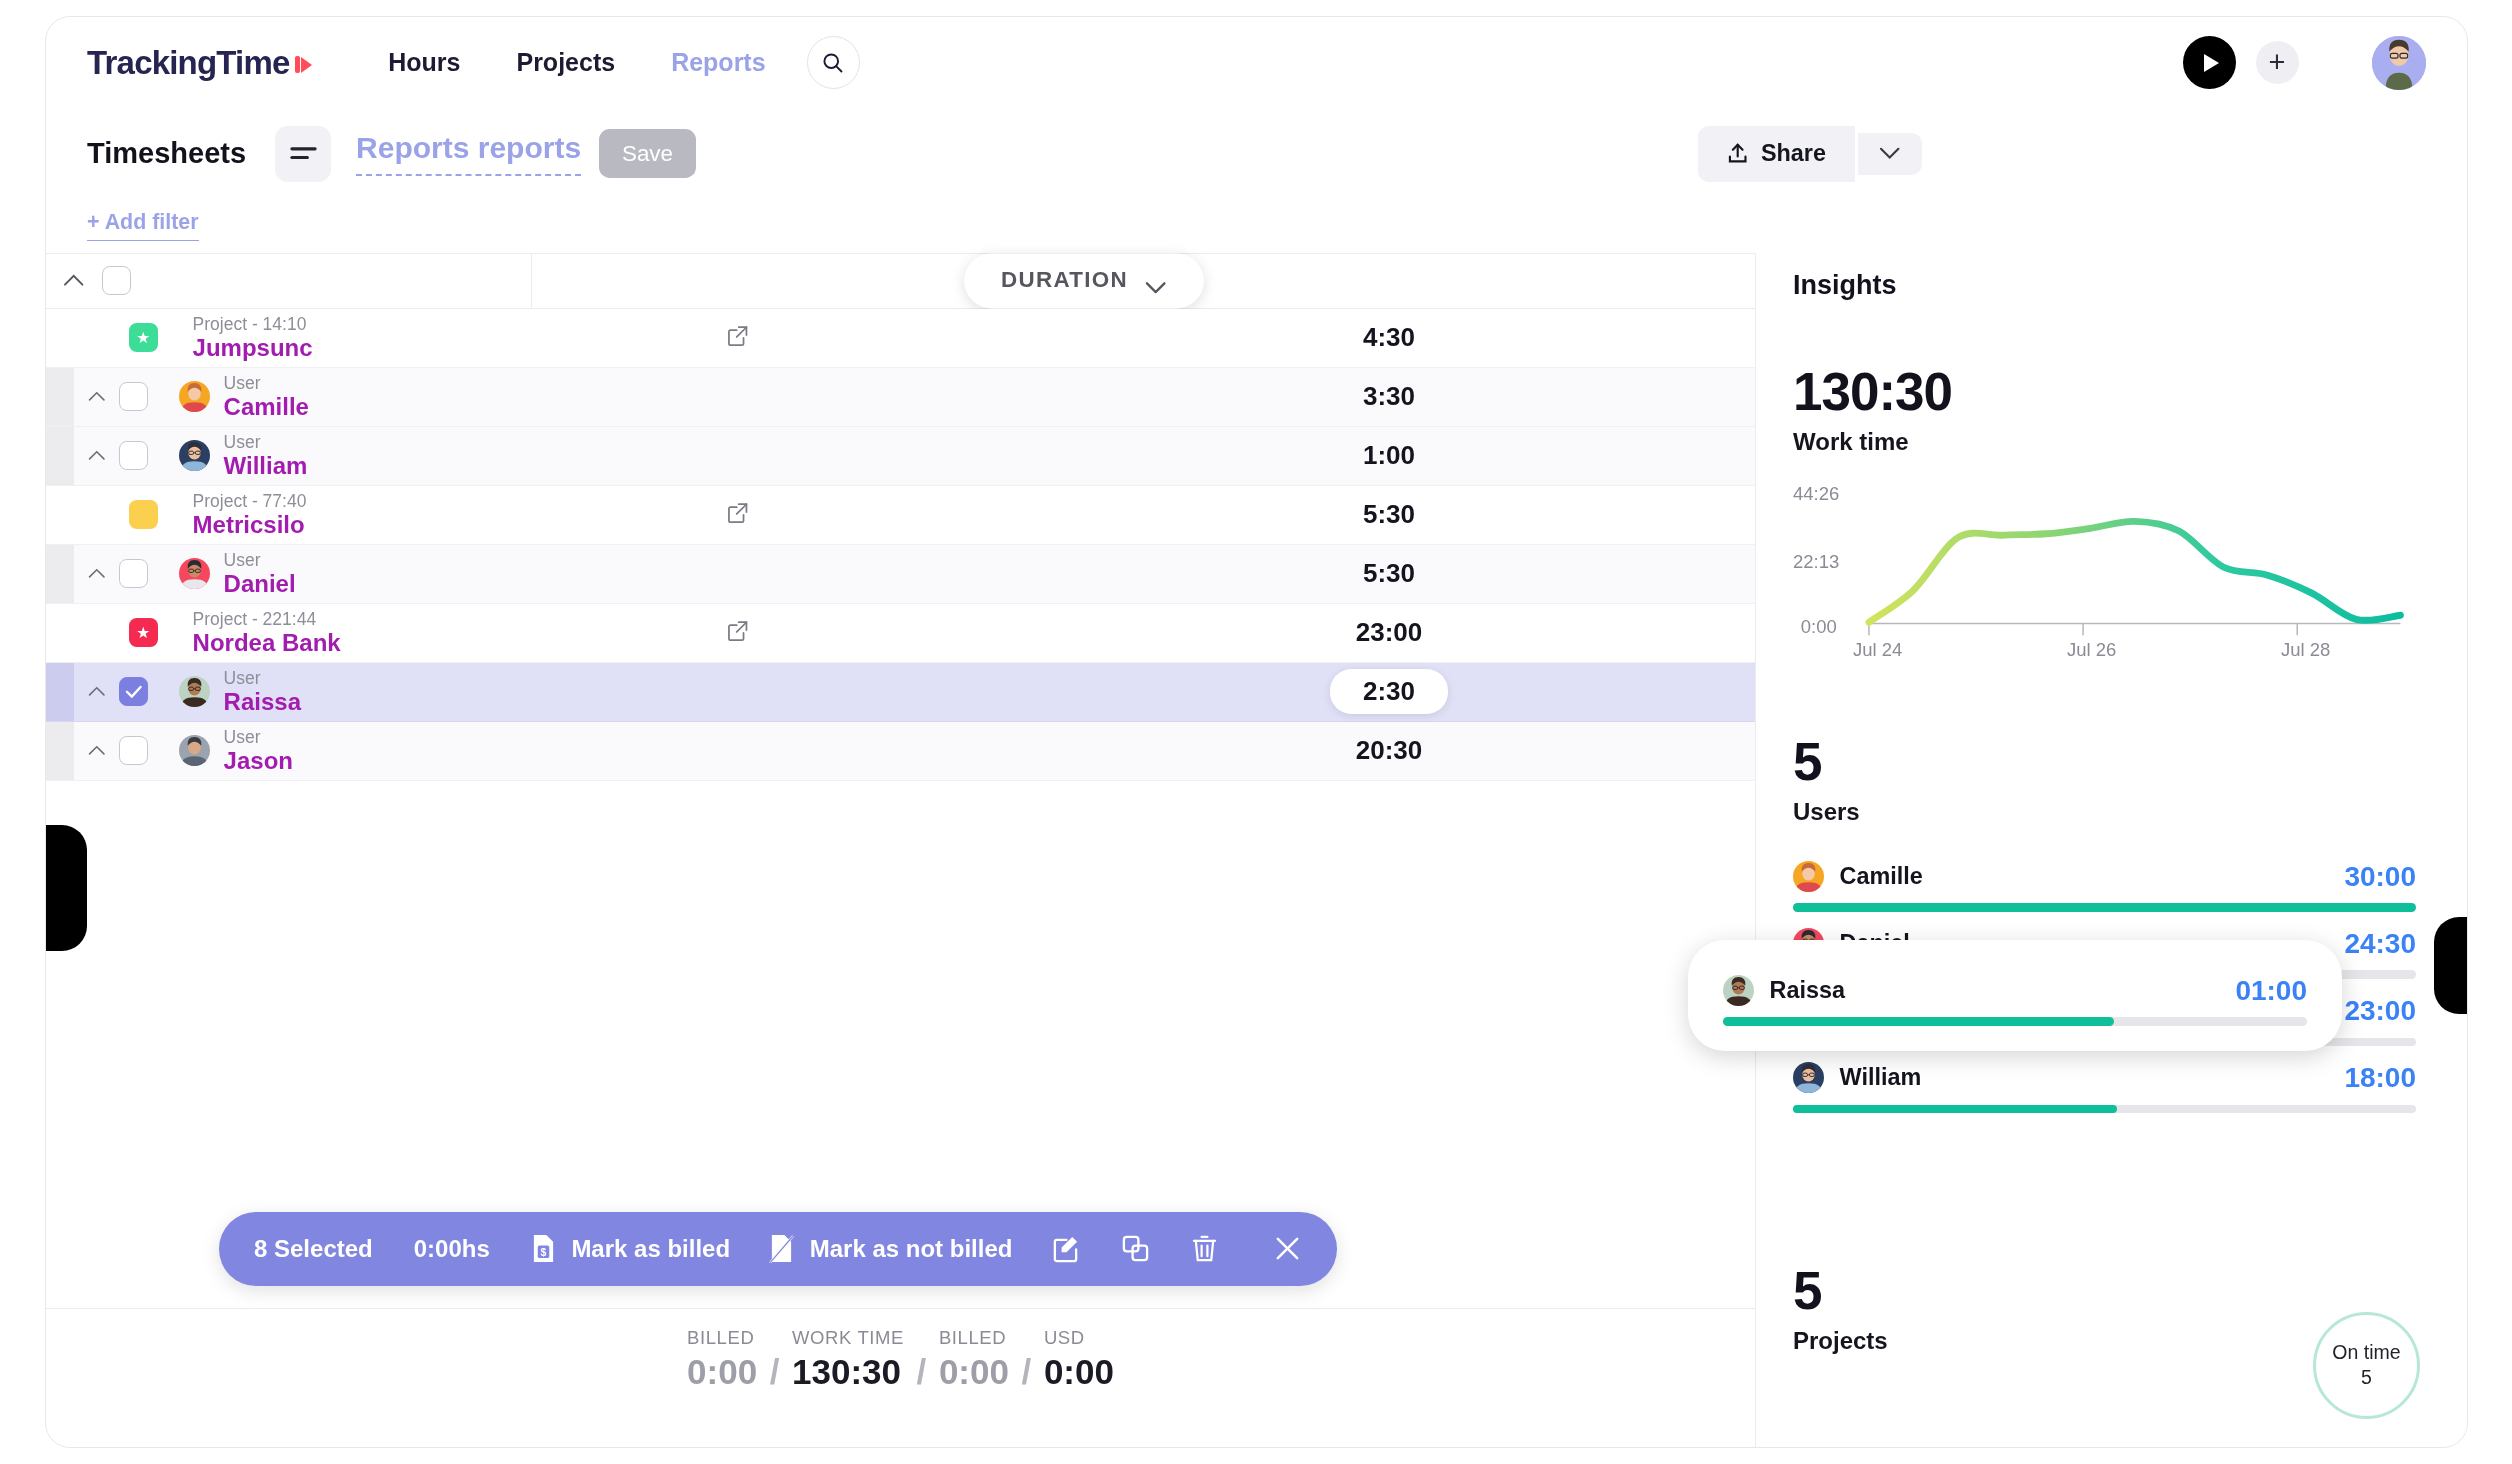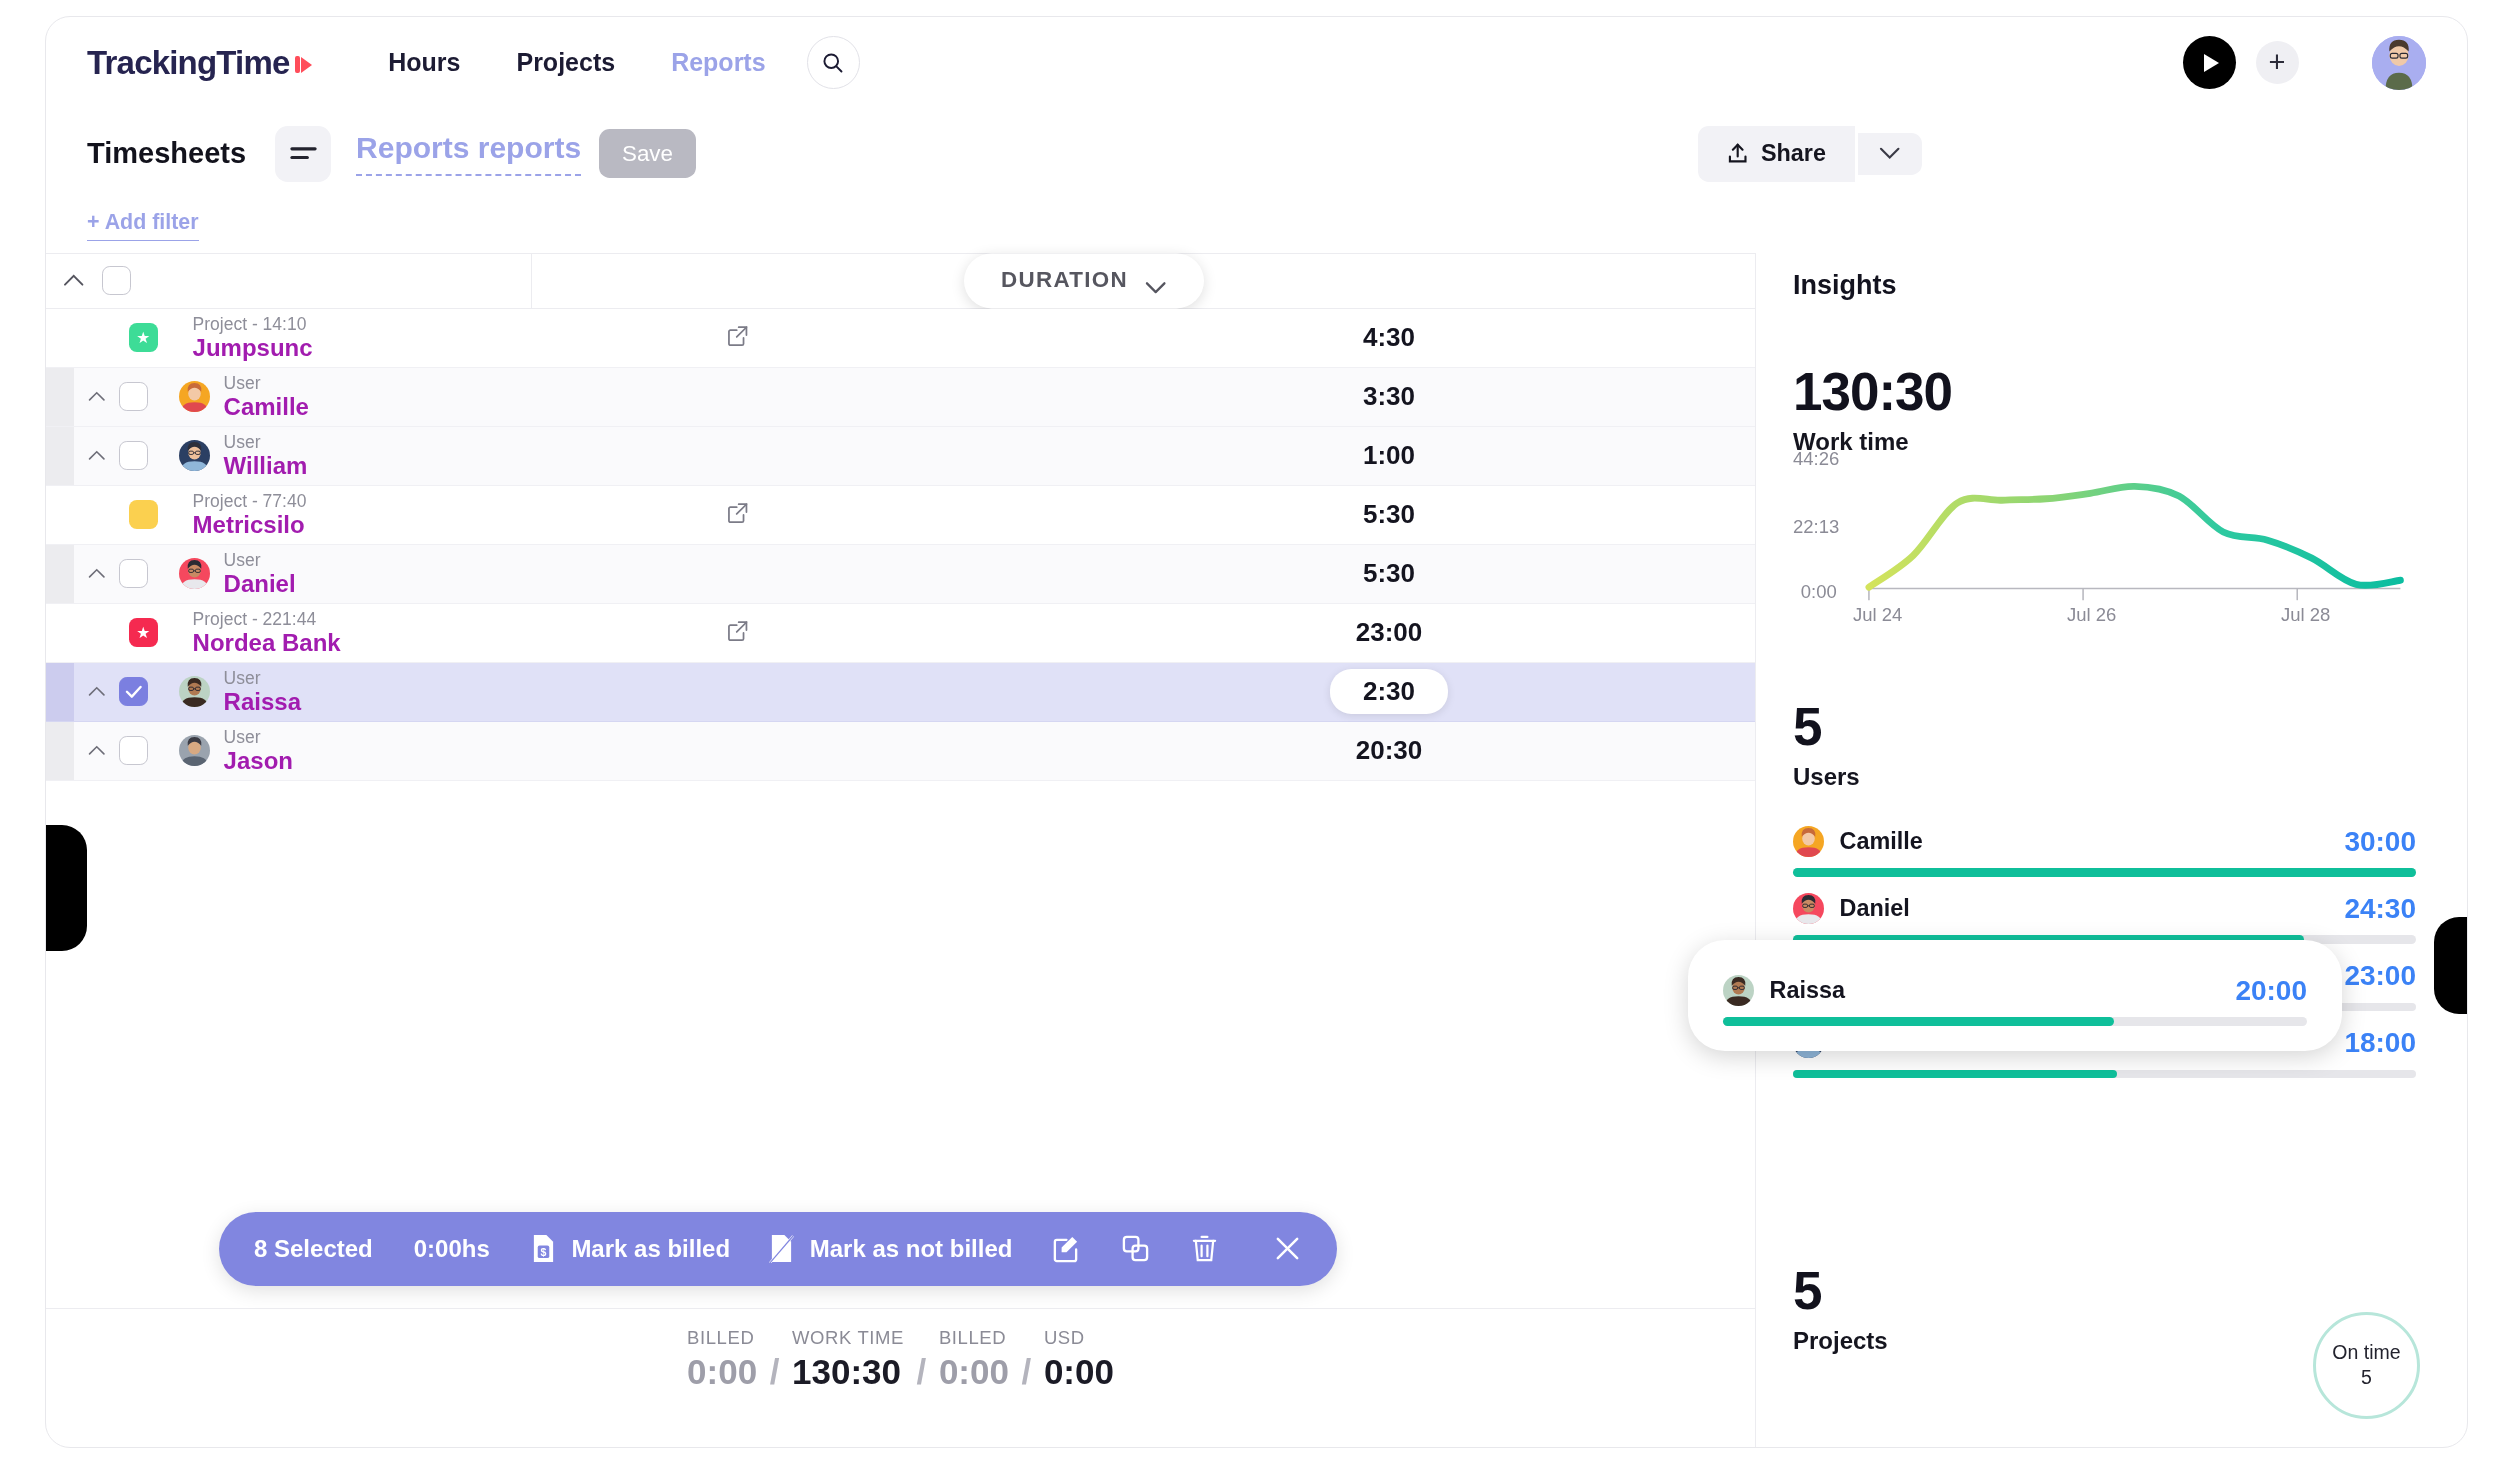--- a/index.html
+++ b/index.html
@@ -232,21 +232,21 @@
   .tot-col { display:flex; flex-direction: column; align-items: flex-start; }
   .tot-lbl { font-size: 18.5px; color: #8b8b96; letter-spacing: 0.6px; }
   .tot-val { font-size: 35px; font-weight: 700; color: #1b1b26; margin-top: 2.9px;}
   .tot-val.muted { color: #9e9ea9; }
   .tot-sep { font-size: 35px; font-weight: 700; color: #b4b4bd; margin: 0 12.6px 0 12.6px; align-self: flex-end; }
 
   
   .ins-title { font-size: 27px; font-weight: 700; color: #13131f; margin-top: 17.5px;}
   .ins-big { font-size: 53px; font-weight: 700; color: #12121d; margin-top: 60px; letter-spacing: -1px;}
   .ins-sub { font-size: 24px; font-weight: 700; color: #15151f; margin-top: 5.8px;}
-  .chartbox { position: relative; width: 623px; height: 156px;}
+  .chartbox { margin-top: 35px; position: relative; width: 623px; height: 156px;}
   .yl { position: absolute; font-size: 18.5px; color: #8b8b96; right: 0; }
   .ulist { margin-top: 35px; width: 623px; }
   .urow { display:flex; align-items:center; margin-top: 15.6px; }
   .uname { font-size: 23.4px; font-weight: 700; color: #14141f; margin-left: 15.6px; }
   .uval { font-size: 28px; font-weight: 700; color: #3b82f6; margin-left:auto;}
   .ubar { height: 8.8px; background: #e6e6ea; border-radius: 5.8px; margin-top: 10.7px; width: 100%;}
   .ubar > div { height: 100%; background: #0fbf9a; border-radius: 5.8px;}
   .tooltip {
     position: absolute; left: -68px; top: 687px; width: 654px;
     background: #fff; border-radius: 37px;
@@ -754,21 +754,21 @@
           <div class="ava" id="ttava"><svg width="31" height="31" viewBox="0 0 32 32">
     <rect width="32" height="32" fill="#bcd3c4"></rect>
     <path d="M2 32 q0 -10 14 -10 q14 0 14 10z" fill="#3a2a22"></path>
     <ellipse cx="16" cy="13" rx="6.5" ry="7.2" fill="#b07a52"></ellipse>
     <path d="M9 11 q7 -8 14 0 q1 -9 -7 -9 q-8 0 -7 9z" fill="#3a2a22"></path>
     <rect x="10" y="11.5" width="5" height="3.4" rx="1.4" fill="none" stroke="#23232e" stroke-width="0.9"></rect>
       <rect x="17" y="11.5" width="5" height="3.4" rx="1.4" fill="none" stroke="#23232e" stroke-width="0.9"></rect>
       <line x1="15" y1="13.2" x2="17" y2="13.2" stroke="#23232e" stroke-width="0.9"></line>
   </svg></div>
           <div class="uname">Raissa</div>
-          <div class="uval">20:00</div>
+          <div class="uval">01:00</div>
         </div>
         <div class="ubar">
             <div id="ttbar" style="width: 67%; height: 100%; background: rgb(15, 191, 154); border-radius: 5.8px;"></div>
           </div>
       </div>
 
       <div style="position:absolute; left:37px; bottom:93px;">
         <div class="ins-big" style="margin-top:0;">5</div>
         <div class="ins-sub">Projects</div>
       </div>

